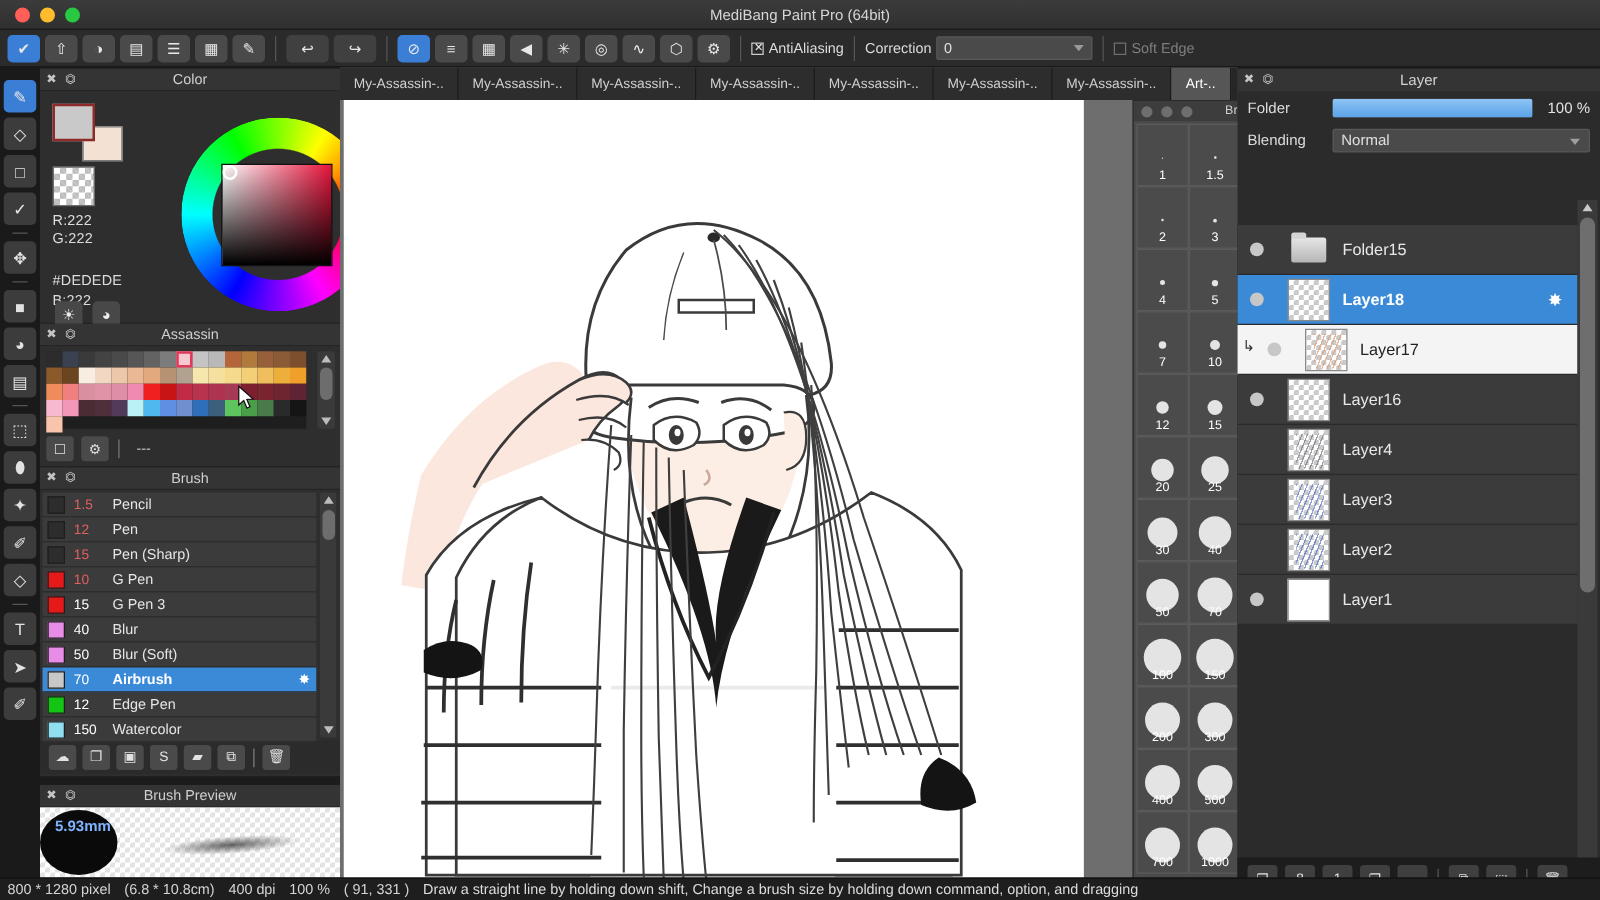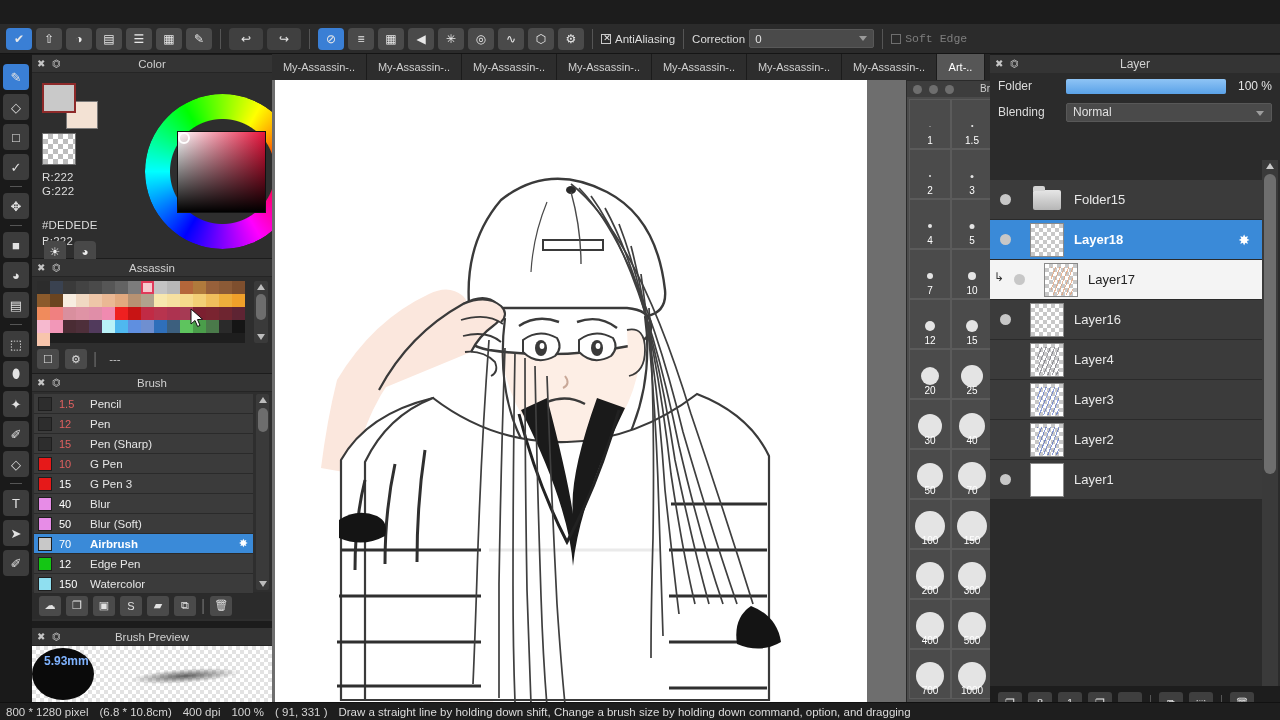--- a/index.html
+++ b/index.html
@@ -331,20 +331,26 @@
   }
   #statusbar .sbhint { color:#dcdcdc; }
 
   svg { display:block; }
 </style>
 </head>
 <body>
 
 <div id="app">
 
+  <div id="titlebar">
+    <div class="traffic tl-red"></div>
+    <div class="traffic tl-yel"></div>
+    <div class="traffic tl-grn"></div>
+    <div id="window-title">MediBang Paint Pro (64bit)</div>
+  </div>
 
   <div id="toolbar">
     <div id="tb-left" style="display:flex;gap:4px;align-items:center;">
         <div class="tbtn accent">✔</div>
         <div class="tbtn">⇧</div>
         <div class="tbtn">◑</div>
         <div class="tbtn">▤</div>
         <div class="tbtn">☰</div>
         <div class="tbtn">▦</div>
         <div class="tbtn">✎</div>
@@ -369,21 +375,21 @@
       <span class="chk on"></span>
       <span class="tlabel">AntiAliasing</span>
     </div>
     <div class="tsep"></div>
     <span class="tlabel">Correction</span>
     <div id="correction-select">
       <span>0</span>
       <span class="caret"></span>
     </div>
     <div class="tsep"></div>
-    <div style="display:flex;align-items:center;font-family:Liberation Mono, monospace;">
+    <div style="display:flex;align-items:center;">
       <span class="chk dim"></span>
       <span class="tdim">Soft Edge</span>
     </div>
   </div>
 
   <div id="toolstrip">
       <div class="tool sel">✎</div>
       <div class="tool">◇</div>
       <div class="tool">□</div>
       <div class="tool">✓</div>

